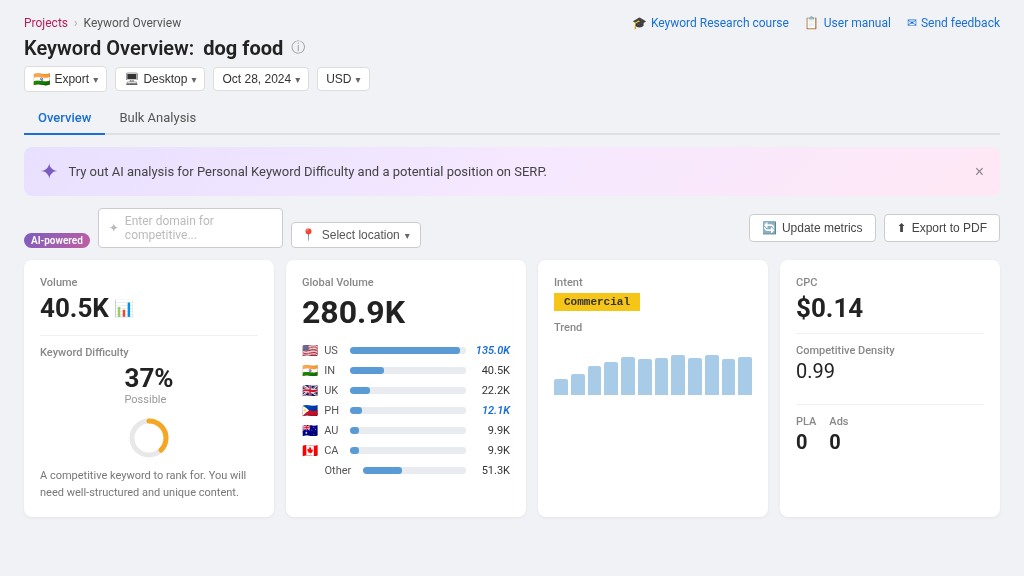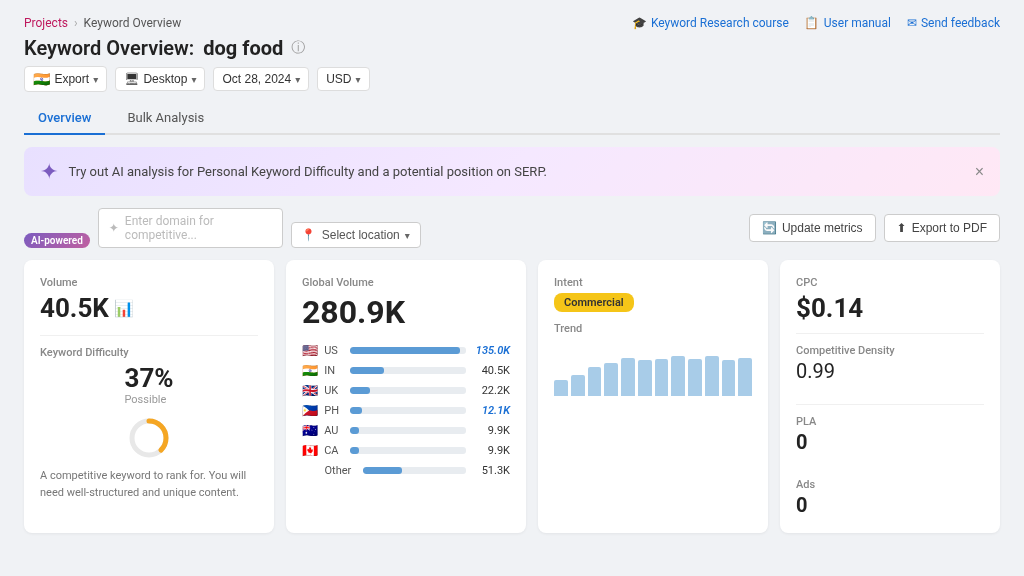--- a/index.html
+++ b/index.html
@@ -84,21 +84,21 @@
       font-size: 12px;
       cursor: pointer;
       color: #333;
     }
     .filter-btn .flag { font-size: 14px; }
     .chevron { font-size: 10px; color: #666; }
     
     .tabs-row {
       display: flex;
       align-items: center;
-      gap: 8px;
+      gap: 0;
       border-bottom: 2px solid #e0e0e0;
       margin-bottom: 12px;
     }
     .tab {
       padding: 8px 14px;
       font-size: 13px;
       cursor: pointer;
       color: #555;
       border-bottom: 2px solid transparent;
       margin-bottom: -2px;
@@ -291,23 +291,24 @@
       text-align: right;
     }
     .country-val.highlight { color: #1a6fd4; font-weight: 600; font-style: italic; }
     
     .intent-badge {
       background: #f5c518;
       color: #333;
       font-size: 11px;
       font-weight: 600;
       padding: 3px 10px;
-      border-radius: 8px;
+      border-radius: 0;
       display: inline-block;
       margin-bottom: 10px;
+      font-family: Liberation Mono, monospace;
     }
     .trend-label {
       font-size: 11px;
       color: #888;
       margin-bottom: 6px;
       font-weight: 500;
     }
     .trend-bars {
       display: flex;
       align-items: flex-end;
@@ -333,22 +334,21 @@
       font-weight: 500;
     }
     .comp-density-value {
       font-size: 20px;
       font-weight: 400;
       color: #222;
       margin-bottom: 21px;
     }
     .pla-ads-row {
       display: flex;
-      gap: 24px;
-      flex-direction: column;
+      gap: 13px;
     }
     .pla-ads-item .label {
       font-size: 11px;
       color: #888;
       font-weight: 500;
       margin-bottom: 2px;
     }
     .pla-ads-item .value {
       font-size: 20px;
       font-weight: 700;

